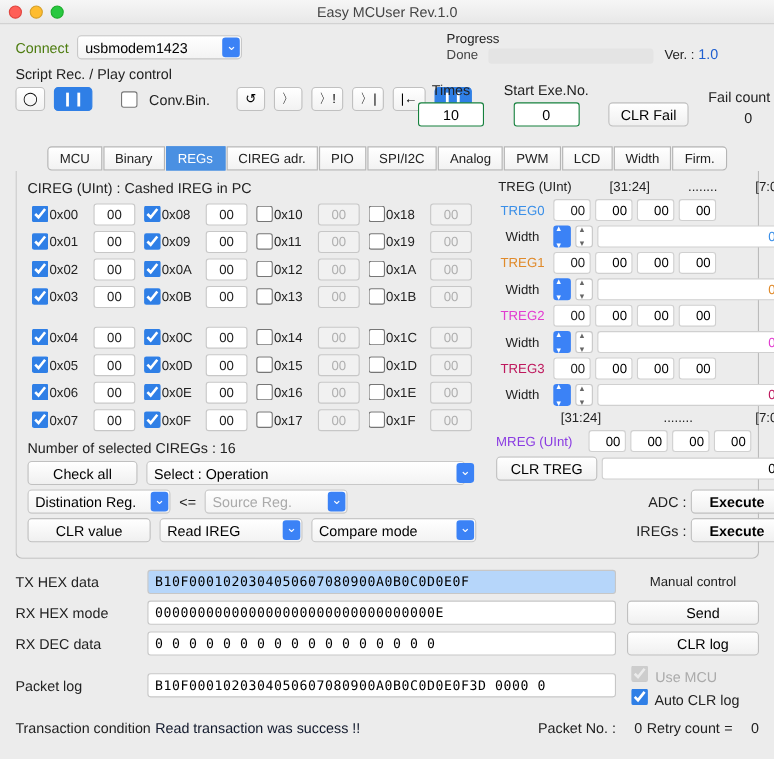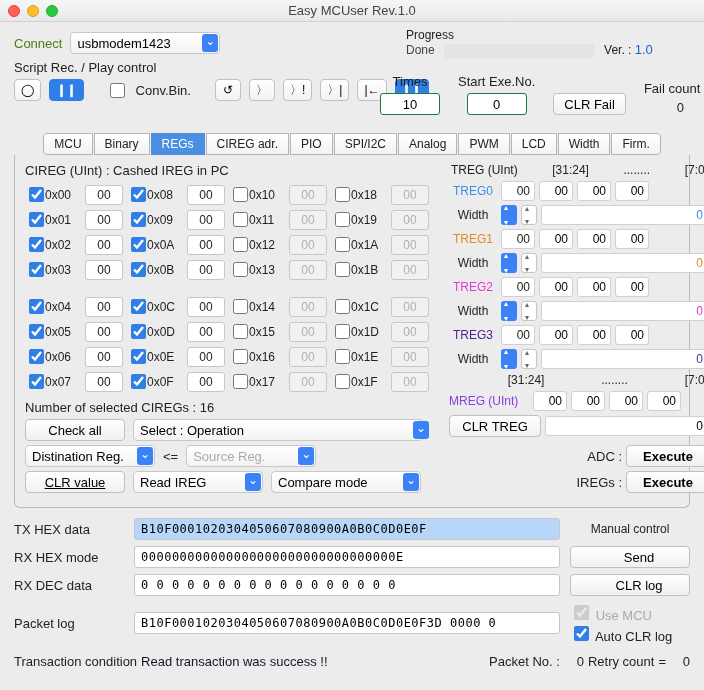--- a/index.html
+++ b/index.html
@@ -34,21 +34,21 @@
   .reg-grid { display:grid; grid-template-columns: repeat(4, 16px 40px 40px) ; gap:4px 2px; align-items:center; font-size:12px; }
   .reg-grid .val { height:20px; width:38px; border:1px solid #c7c7c7; background:#fff; text-align:center; font-size:12px; border-radius:3px; color:#222; }
   .reg-grid .val.dis { background:#f1f1f1; color:#b0b0b0; }
   .reg-grid .addr { font-size:12px; padding-left:2px; }
   .columns { display:flex; gap:18px; }
   .left-col { flex:0 0 400px; }
   .right-col { flex:1; }
   .treg-head { display:flex; justify-content:space-between; font-size:12px; margin-bottom:4px; padding:0 2px; }
   .treg-row { display:flex; align-items:center; gap:4px; margin-bottom:4px; }
   .treg-label { width:48px; font-size:12px; text-align:center; }
-  .treg0{color:#3a8fe8;} .treg1{color:#e08a2a;} .treg2{color:#e23bd0;} .treg3{color:#4c1d95;} .mreg{color:#8a3be2;}
+  .treg0{color:#3a8fe8;} .treg1{color:#e08a2a;} .treg2{color:#e23bd0;} .treg3{color:#be185d;} .mreg{color:#8a3be2;}
   .tiny-val { width:34px; height:20px; border:1px solid #d0d0d0; background:#fff; text-align:right; padding-right:4px; border-radius:3px; font-size:12px; }
   .wide-val { flex:1; height:20px; border:1px solid #d0d0d0; background:#fff; text-align:right; padding-right:6px; border-radius:3px; font-size:12px; }
   .stepper { width:16px; height:20px; background:#3b82f6; border-radius:3px; display:inline-block; position:relative; }
   .stepper::before{content:"▴";position:absolute;top:-2px;left:3px;color:#fff;font-size:8px;}
   .stepper::after{content:"▾";position:absolute;bottom:-2px;left:3px;color:#fff;font-size:8px;}
   .stepper.grey { background:#fff; border:1px solid #c7c7c7; }
   .stepper.grey::before,.stepper.grey::after{color:#666;}
   .bottom-grid { display:grid; grid-template-columns: 110px 1fr 120px; gap:6px 10px; align-items:center; margin-top:10px; }
   .hex-input { height:22px; border:1px solid #c7c7c7; background:#fff; font-size:12px; padding:0 6px; font-family:Menlo,monospace; letter-spacing:0.5px; border-radius:3px; }
   .hex-input.hl { background:#b6d6fa; }
@@ -261,21 +261,21 @@
         <div class="row">
           <span class="select-wrap">
             <select class="mac" style="width:130px;"><option>Distination Reg.</option></select>
           </span>
           <span>&lt;=</span>
           <span class="select-wrap">
             <select class="mac" style="width:130px;color:#aaa;"><option>Source Reg.</option></select>
           </span>
         </div>
         <div class="row">
-          <button class="btn" style="width:100px;text-decoration:underline;">CLR value</button>
+          <button class="btn" style="width:112px;">CLR value</button>
           <span class="select-wrap">
             <select class="mac" style="width:130px;"><option>Read IREG</option></select>
           </span>
           <span class="select-wrap">
             <select class="mac" style="width:150px;"><option>Compare mode</option></select>
           </span>
         </div>
       </div>
 
       <div class="right-col">

